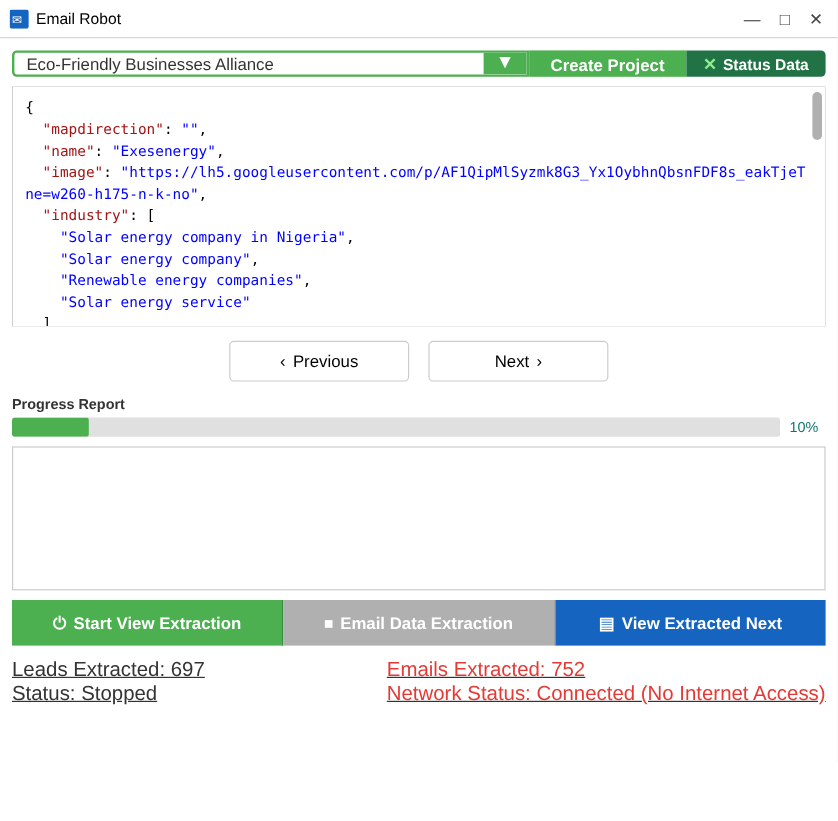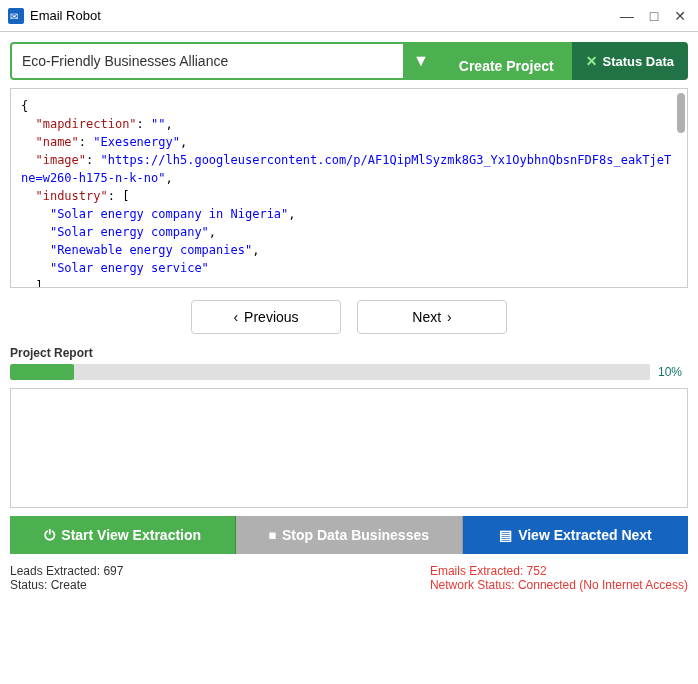--- a/index.html
+++ b/index.html
@@ -45,21 +45,21 @@
       background: #fff;
       padding: 10px;
       height: calc(684px - 32px);
       display: flex;
       flex-direction: column;
       gap: 8px;
     }
     .top-bar {
       display: flex;
       gap: 0;
-      height: 38px;
+      height: 22px;
     }
     .project-dropdown {
       display: flex;
       align-items: center;
       border: 2px solid #4CAF50;
       border-radius: 4px 0 0 4px;
       flex: 1;
       background: #fff;
       overflow: hidden;
     }
@@ -77,21 +77,21 @@
       height: 100%;
       cursor: pointer;
       font-size: 16px;
       display: flex;
       align-items: center;
     }
     .create-project-btn {
       background: #4CAF50;
       color: #fff;
       border: none;
-      padding: 16px 18px;
+      padding: 4px 18px;
       font-size: 14px;
       font-weight: bold;
       cursor: pointer;
     }
     .export-btn {
       background: #217346;
       color: #fff;
       border: none;
       padding: 0 14px;
       font-size: 13px;
@@ -224,23 +224,24 @@
       cursor: pointer;
       display: flex;
       align-items: center;
       justify-content: center;
       gap: 6px;
     }
     .status-bar {
       display: flex;
       justify-content: space-between;
       align-items: center;
-      font-size: 12px;
+      font-size: 17px;
       color: #333;
       padding: 2px 0;
+      text-decoration: underline;
     }
     .status-left {}
     .status-right { color: #e53935; }
     .scrollbar-thumb {
       position: absolute;
       right: 2px;
       top: 4px;
       width: 8px;
       height: 40px;
       background: #b0b0b0;
@@ -302,50 +303,50 @@
       <span>‹</span>
       <span>Previous</span>
     </button>
     <button class="nav-btn">
       <span>Next</span>
       <span>›</span>
     </button>
   </div>
 
   <div class="progress-section">
-    <span class="progress-label">Project Report</span>
+    <span class="progress-label">Progress Report</span>
     <div class="progress-row">
       <div class="progress-bar-bg">
         <div class="progress-bar-fill" style="width: 10%;"></div>
       </div>
       <span class="progress-pct">10%</span>
     </div>
   </div>
 
   <div class="log-panel"></div>
 
   <div class="action-row">
     <button class="start-btn">
       <span>⏻</span>
       <span>Start View Extraction</span>
     </button>
     <button class="stop-btn">
       <span>⏹</span>
-      <span>Stop Data Businesses</span>
+      <span>Email Data Extraction</span>
     </button>
     <button class="view-btn">
       <span>▤</span>
       <span>View Extracted Next</span>
     </button>
   </div>
 
   <div class="status-bar">
     <div class="status-left">
       <div>Leads Extracted: 697</div>
-      <div>Status: Create</div>
+      <div>Status: Stopped</div>
     </div>
     <div class="status-right">
       <div>Emails Extracted: 752</div>
       <div>Network Status: Connected (No Internet Access)</div>
     </div>
   </div>
 
 </div>
 
 </body></html>

